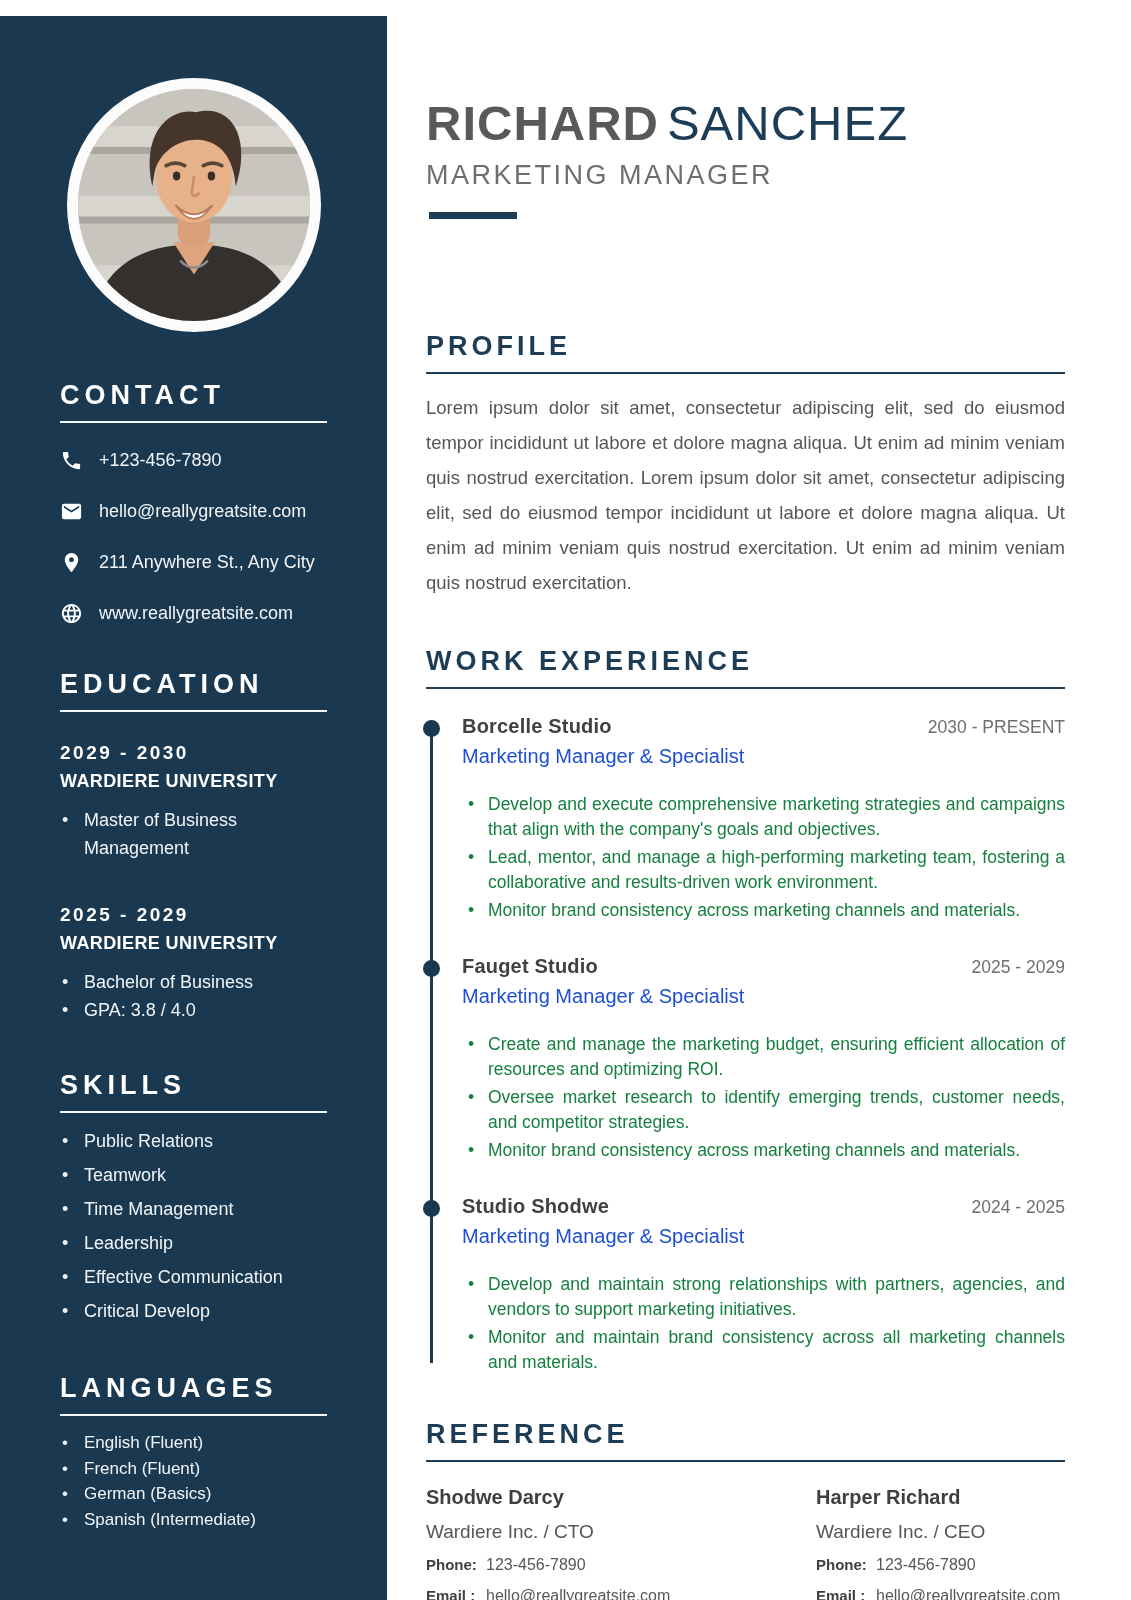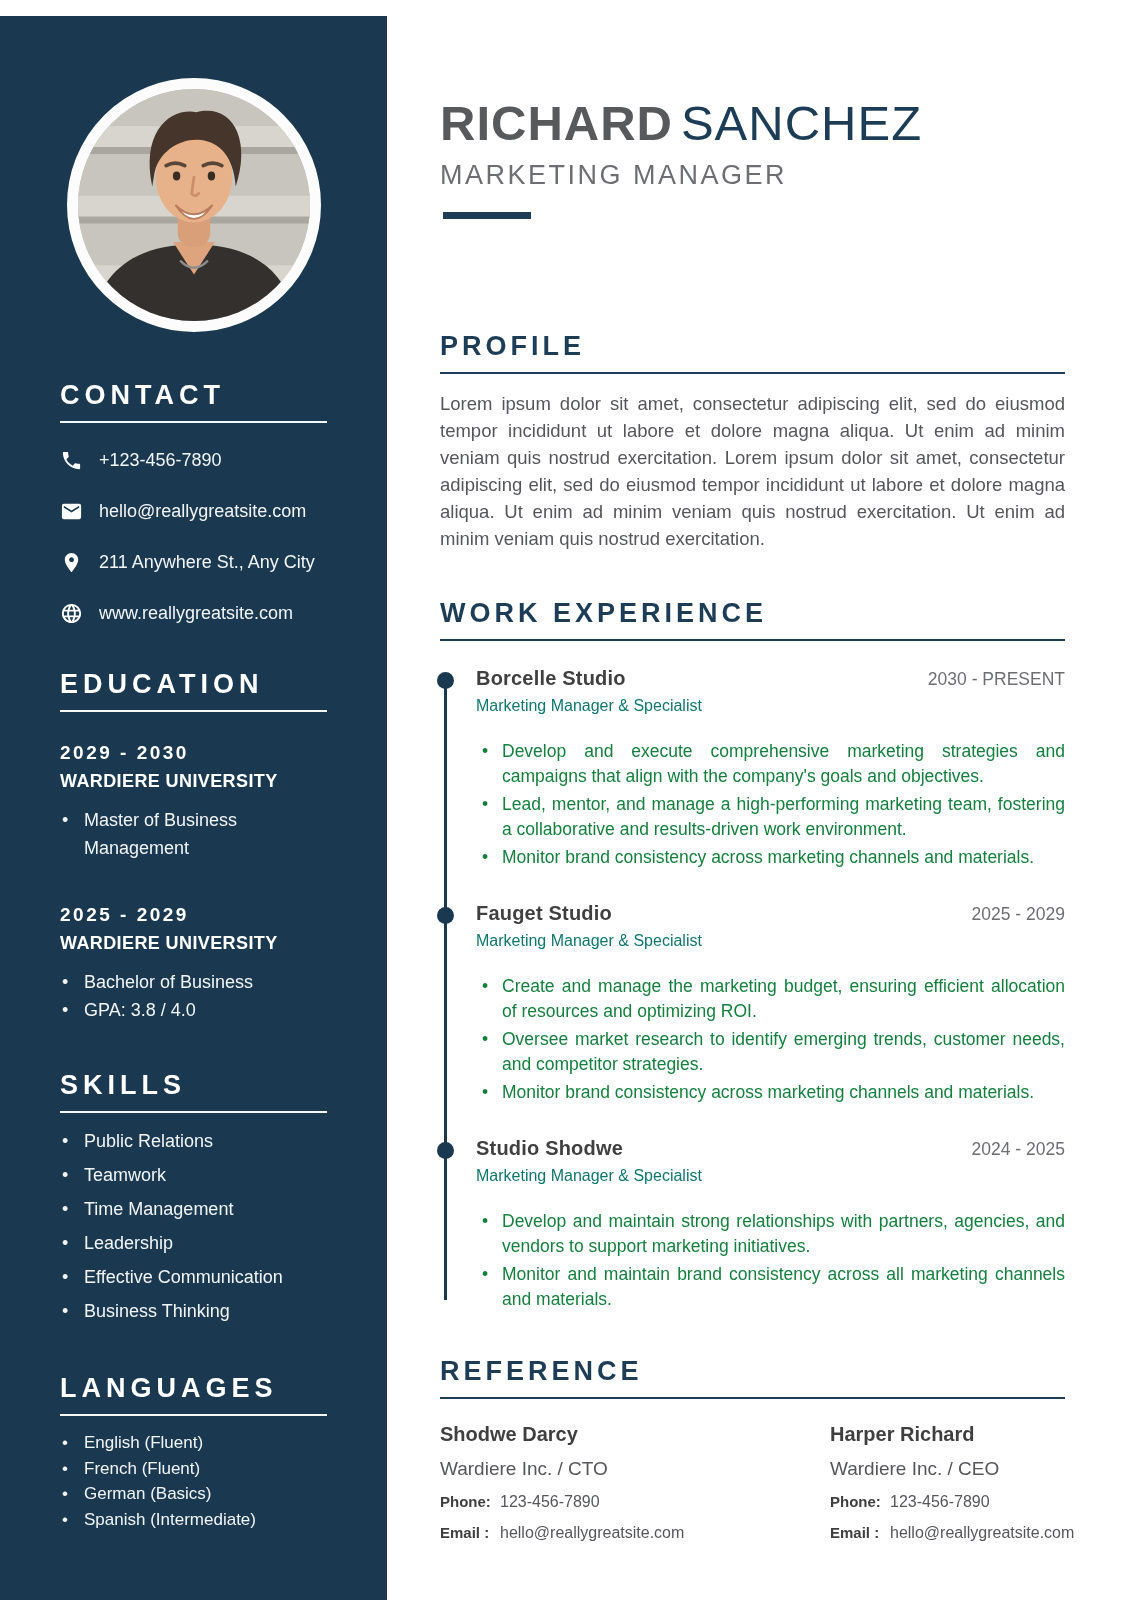--- a/index.html
+++ b/index.html
@@ -38,48 +38,48 @@
   .side-list li {
     position:relative; padding-left:24px; font-size:18px; line-height:28px;
     color:#f2f5f7;
   }
   .side-list li::before { content:"•"; position:absolute; left:2px; }
   .sec-skills { margin-top:46px; }
   .skills-list li { margin-bottom:6px; }
   .sec-languages { margin-top:48px; }
   .lang-list li { line-height:25.5px; margin-bottom:0; font-size:17px; }
   
-  .main { position:absolute; left:387px; top:0; width:744px; height:1157px; padding:0 66px 0 53px; }
+  .main { position:absolute; left:387px; top:0; width:744px; height:1157px; padding:0 66px 0 39px; }
   .name-block { padding-top:99px; }
   h1 { font-size:49px; letter-spacing:1px; line-height:1; white-space:nowrap; }
   .first-name { font-weight:800; color:#58595b; }
   .last-name { font-weight:400; color:#1d3c55; margin-left:8px; }
   .job-title { margin-top:12px; font-size:27px; letter-spacing:2.5px; color:#6d6e71; font-weight:400; }
   .accent-bar { width:88px; height:7px; background:#1d3c55; margin-top:21px; margin-left:3px; }
   .main h2 { font-size:27px; font-weight:700; letter-spacing:4px; color:#1d3c55; }
   .rule-n { height:2px; background:#1d3c55; margin-top:10px; }
   .sec-profile { margin-top:112px; }
   .profile-text {
-    margin-top:16px; font-size:18.5px; line-height:27px; text-align:justify; color:#55565a;
+    margin-top:16px; font-size:18.5px; line-height:35px; text-align:justify; color:#55565a;
   }
   .sec-work { margin-top:46px; }
   .timeline { position:relative; margin-top:26px; }
   .timeline::before {
     content:""; position:absolute; left:3.5px; top:16px; bottom:12px; width:3px; background:#1a3951;
   }
   .job { position:relative; padding-left:36px; margin-bottom:32px; }
   .job:last-child { margin-bottom:0; }
   .job::before {
     content:""; position:absolute; left:-3.5px; top:5px; width:17px; height:17px;
     border-radius:50%; background:#1a3951;
   }
   .job-head { display:flex; justify-content:space-between; align-items:baseline; }
   .company { font-size:20px; font-weight:700; color:#404040; letter-spacing:0.2px; }
   .dates { font-size:17.5px; color:#6d6e71; }
-  .role { font-size:16px; color:#0f766e; margin-top:7px; }
+  .role { font-size:20px; color:#1d4ed8; margin-top:7px; }
   .job ul { list-style:none; margin-top:24px; }
   .job ul li {
     position:relative; padding-left:26px; font-size:17.5px; line-height:25px;
     text-align:justify; color:#15803d; margin-bottom:3px;
   }
   .job ul li::before { content:"•"; position:absolute; left:6px; }
   .sec-reference { margin-top:44px; }
   .ref-grid { display:grid; grid-template-columns:390px 1fr; margin-top:24px; }
   .ref-name { font-size:20px; font-weight:700; color:#3f3f3f; }
   .ref-company { font-size:19px; color:#55565a; margin-top:12px; }
@@ -171,21 +171,21 @@
 
     <section class="side-section sec-skills">
       <h2>SKILLS</h2>
       <div class="rule-w"></div>
       <ul class="side-list skills-list">
         <li>Public Relations</li>
         <li>Teamwork</li>
         <li>Time Management</li>
         <li>Leadership</li>
         <li>Effective Communication</li>
-        <li>Business Thinking</li>
+        <li>Critical Develop</li>
       </ul>
     </section>
 
     <section class="side-section sec-languages">
       <h2>LANGUAGES</h2>
       <div class="rule-w"></div>
       <ul class="side-list lang-list">
         <li>English (Fluent)</li>
         <li>French (Fluent)</li>
         <li>German (Basics)</li>

